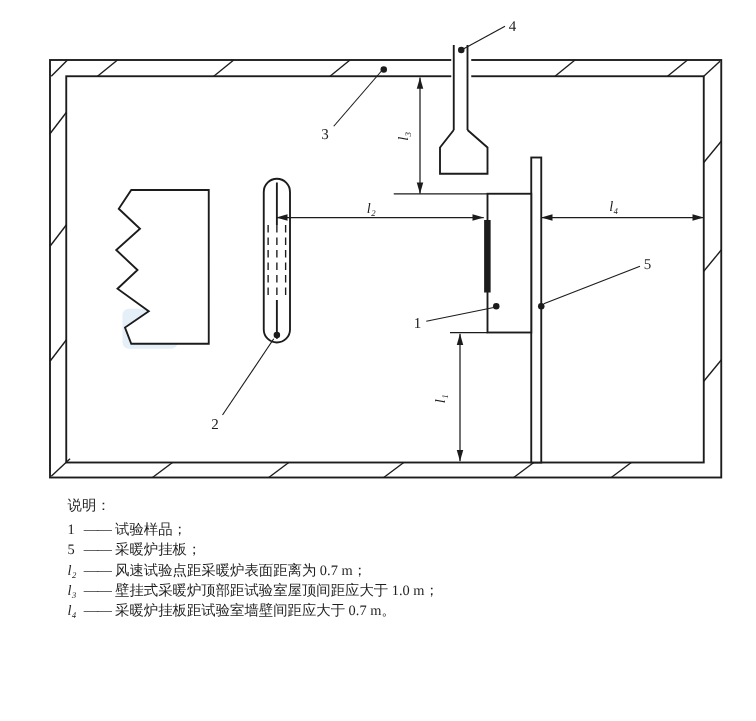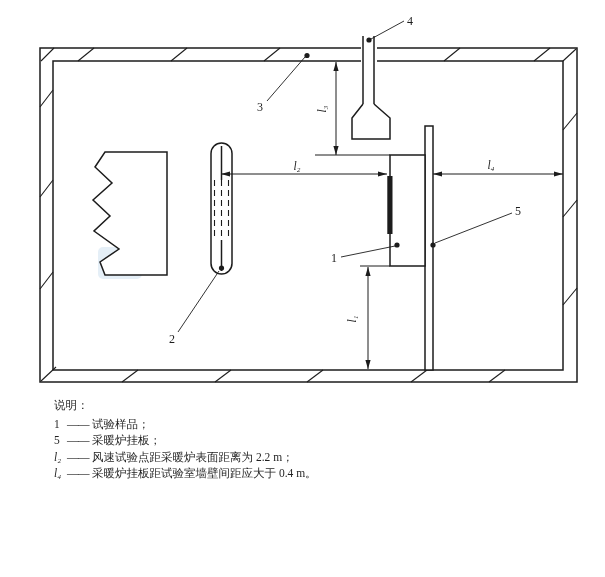--- a/index.html
+++ b/index.html
@@ -143,15 +143,16 @@
   </g>
 
 </svg>
 </div>
 
 <div class="legend">
   <div class="lg-title">说明：</div>
 
   <div class="lg-row"><span class="sym">1</span><span class="dashtxt">——</span><span class="txt">试验样品；</span></div>
   <div class="lg-row"><span class="sym">5</span><span class="dashtxt">——</span><span class="txt">采暖炉挂板；</span></div>
-  <div class="lg-row"><span class="sym italic">l₂</span><span class="dashtxt">——</span><span class="txt">风速试验点距采暖炉表面距离为 2.2 m；</span></div>
-  <div class="lg-row"><span class="sym italic">l₄</span><span class="dashtxt">——</span><span class="txt">采暖炉挂板距试验室墙壁间距应大于 0.4 m。</span></div>
+  <div class="lg-row"><span class="sym italic">l₂</span><span class="dashtxt">——</span><span class="txt">风速试验点距采暖炉表面距离为 0.7 m；</span></div>
+  <div class="lg-row"><span class="sym italic">l₃</span><span class="dashtxt">——</span><span class="txt">壁挂式采暖炉顶部距试验室屋顶间距应大于 1.0 m；</span></div>
+  <div class="lg-row"><span class="sym italic">l₄</span><span class="dashtxt">——</span><span class="txt">采暖炉挂板距试验室墙壁间距应大于 0.7 m。</span></div>
 </div>
 
 </body></html>

